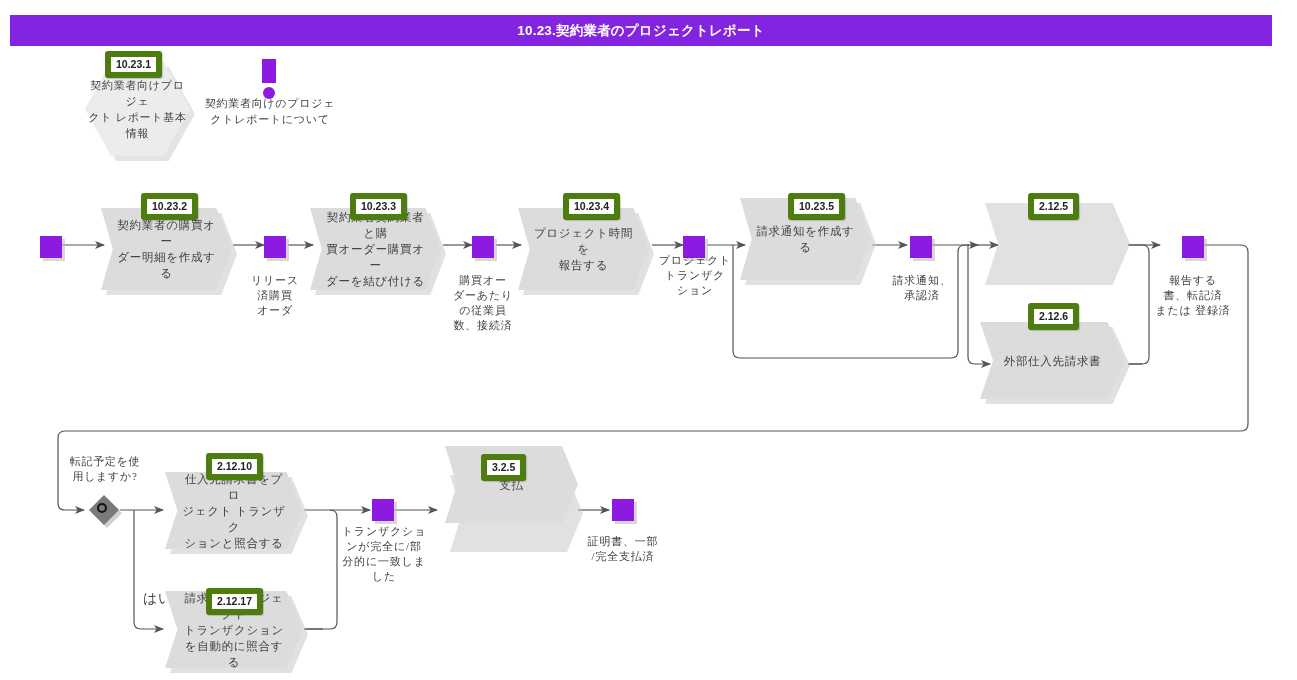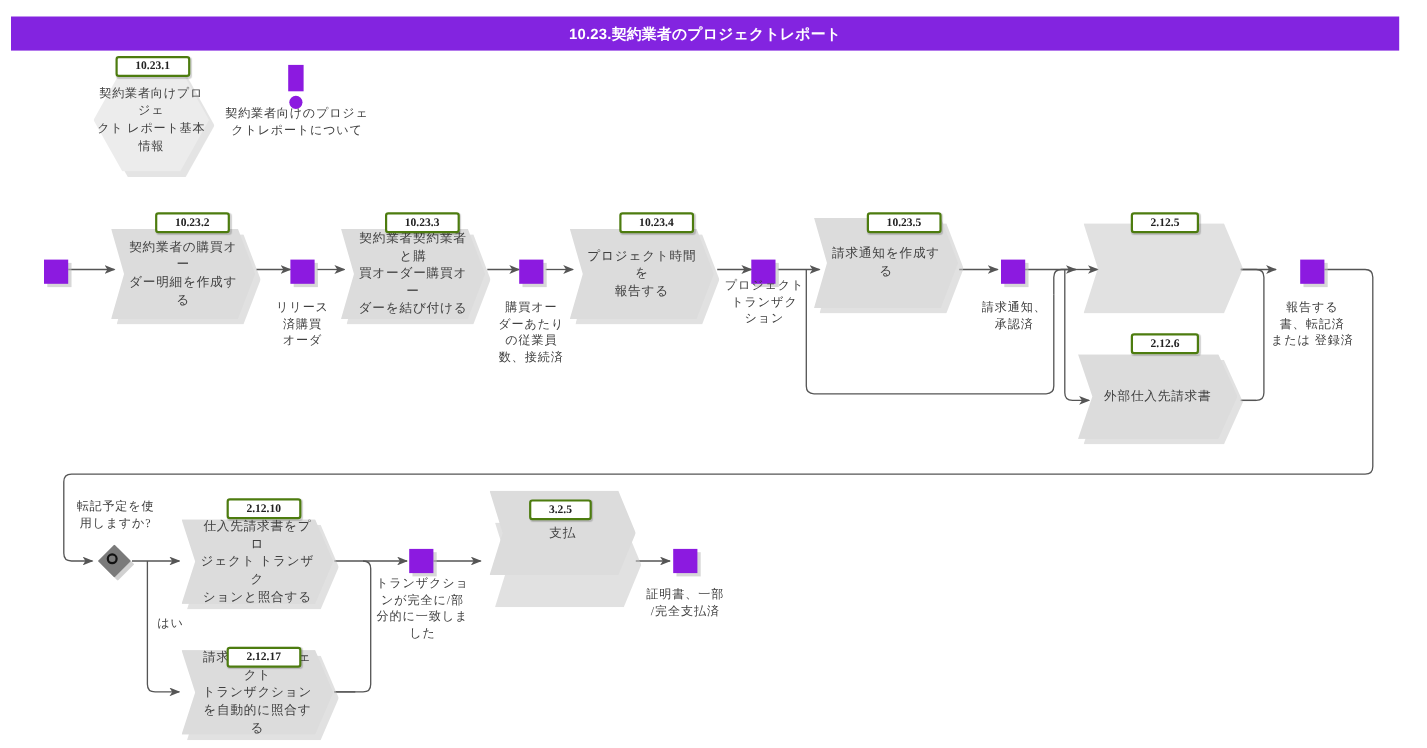--- a/index.html
+++ b/index.html
@@ -41,23 +41,23 @@
   .proc .lbl{
     position:absolute;left:10%;top:0;width:80%;height:100%;
     display:flex;align-items:center;justify-content:center;
     text-align:center;font-size:11.5px;line-height:16px;
     color:#404040;letter-spacing:0.7px;
     white-space:pre-line;
   }
 
   
   .chip{
-    position:absolute;background:#ffffff;border:2px solid #4d7c0f;
+    position:absolute;background:#ffffff;border:6px solid #4d7c0f;
     border-radius:3px;height:15px;line-height:15px;
-    padding:0 16px;font-family:Liberation Serif, serif;
+    padding:0 5px;font-family:Liberation Sans, sans-serif;
     font-size:10.5px;font-weight:bold;color:#222222;
     white-space:nowrap;box-shadow:1px 1px 1px rgba(0,0,0,.18);
   }
 
   
   .evt{position:absolute;width:22px;height:22px;background:#8c1ae0;}
   .evtshadow{position:absolute;width:22px;height:22px;background:#bdbdbd;opacity:.6;}
   .evtlbl{
     position:absolute;text-align:center;font-size:11px;line-height:15px;
     color:#404040;letter-spacing:0.8px;white-space:pre-line;
@@ -107,22 +107,22 @@
   }
   .diaring{
     position:absolute;left:8px;top:8px;width:10px;height:10px;border-radius:50%;
     border:2.5px solid #111111;background:#7a7a7a;box-sizing:border-box;
   }
   .dialbl{
     position:absolute;text-align:center;font-size:11px;line-height:15px;
     color:#404040;letter-spacing:0.7px;white-space:pre-line;
   }
   .flowlbl{
-    position:absolute;font-size:11px;line-height:15px;color:#404040;
-    letter-spacing:0.7px;white-space:pre-line;
+    position:absolute;font-size:14px;line-height:15px;color:#404040;
+    letter-spacing:0.7px;white-space:pre-line;margin-top:31px;
   }
 </style>
 </head>
 <body>
 
 <div id="canvas">
 
   <div class="titlebar">
     <div class="ttl">10.23.契約業者のプロジェクトレポート</div>
   </div>

